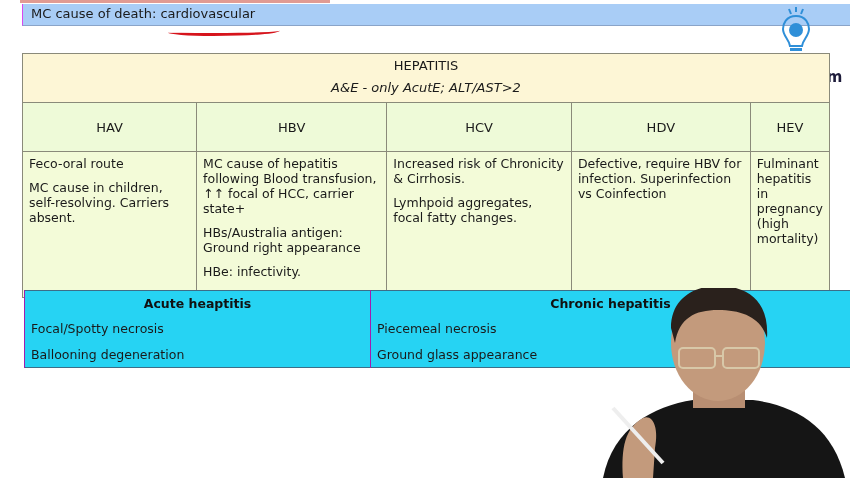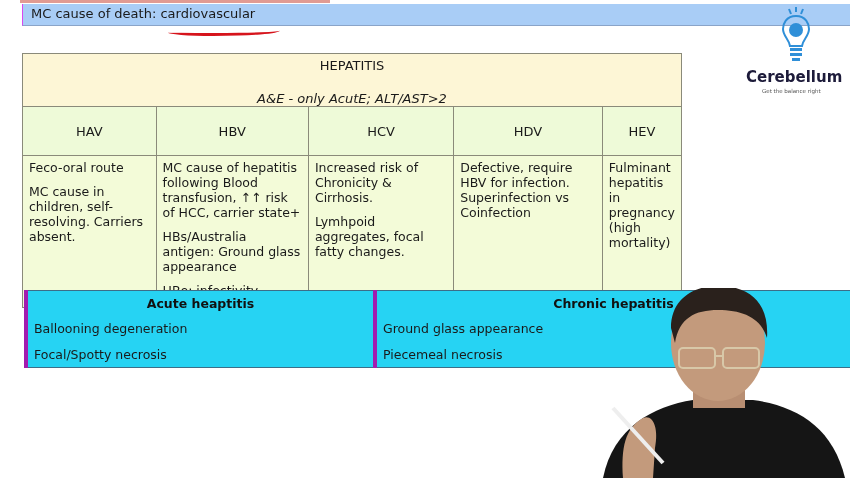--- a/index.html
+++ b/index.html
@@ -21,43 +21,43 @@
     .underline-mark {
       position: absolute; left: 168px; top: 27px; width: 112px; height: 6px;
       border-bottom: 3px solid #d6141c; border-radius: 0 0 60% 40%;
     }
     .logo { position: absolute; left: 740px; top: 2px; width: 108px; height: 96px; }
     .logo-bulb { position: absolute; left: 40px; top: 4px; width: 32px; height: 58px; }
     .logo-name { position: absolute; left: 6px; top: 66px; font-size: 15px; font-weight: bold; color: #1d1b3a; white-space: nowrap; }
     .logo-tag { position: absolute; left: 22px; top: 86px; font-size: 5.5px; color: #555; white-space: nowrap; }
 
     table.hep {
-      position: absolute; left: 22px; top: 53px; width: 660px;
+      position: absolute; left: 22px; top: 53px; width: 808px;
       border-collapse: collapse; font-size: 12.5px;
     }
     table.hep td, table.hep th { border: 1px solid #8a8a7a; }
     .hep-title-row td {
       background: #fdf6d6; text-align: center; height: 48px; padding: 0; vertical-align: top;
     }
     .hep-title { display: block; margin-top: 4px; font-size: 13px; }
-    .hep-sub { display: block; margin-top: 18px; font-style: italic; font-size: 13px; }
+    .hep-sub { display: block; margin-top: 7px; font-style: italic; font-size: 13px; }
     .hep-head th {
       background: #eefad8; font-weight: normal; font-size: 13px; height: 22px; padding: 13px;
     }
     .hep-body td {
       background: #f3fbd8; vertical-align: top; padding: 4px 6px 0 6px; height: 146px; line-height: 15px;
       box-sizing: border-box;
     }
     .hep-body p { margin: 0 0 9px 0; }
 
     table.acute {
       position: absolute; left: 24px; top: 290px; width: 826px; border-collapse: collapse;
       background: #26d3f3; font-size: 12.5px;
     }
-    table.acute td { border-left: 4px solid #a21caf; padding: 0 6px; height: 26px; vertical-align: middle; }
+    table.acute td { border-left: 1px solid #a21caf; padding: 0 6px; height: 26px; vertical-align: middle; }
     table.acute { border: 1px solid #3c6e88; border-right: none; }
     .acute-h { font-weight: bold; text-align: center; color: #111; height: 24px !important; }
     .chronic-h { text-align: center; }
 
     .presenter { position: absolute; left: 583px; top: 288px; width: 267px; height: 190px; overflow: hidden; }
   </style>
 </head>
 <body>
 
 <div class="topbar-redline"></div>
@@ -97,22 +97,22 @@
     <th style="width:172px">HCV</th>
     <th style="width:163px">HDV</th>
     <th>HEV</th>
   </tr>
   <tr class="hep-body">
     <td>
       <p>Feco-oral route</p>
       <p>MC cause in children, self-resolving. Carriers absent.</p>
     </td>
     <td>
-      <p>MC cause of hepatitis following Blood transfusion, ↑↑ risk of HCC, carrier state+</p>
-      <p>HBs/Australia antigen: Ground glass appearance</p>
+      <p>MC cause of hepatitis following Blood transfusion, ↑↑ focal of HCC, carrier state+</p>
+      <p>HBs/Australia antigen: Ground right appearance</p>
       <p>HBe: infectivity.</p>
     </td>
     <td>
       <p>Increased risk of Chronicity &amp; Cirrhosis.</p>
       <p>Lymhpoid aggregates, focal fatty changes.</p>
     </td>
     <td>
       <p>Defective, require HBV for infection. Superinfection vs Coinfection</p>
     </td>
     <td>
@@ -122,26 +122,26 @@
 </tbody>
   </table>
 
 <table class="acute">
   <tbody>
       <tr>
     <td class="acute-h" style="width:333px">Acute heaptitis</td>
     <td class="acute-h chronic-h">Chronic hepatitis</td>
   </tr>
   <tr>
+    <td>Focal/Spotty necrosis</td>
+    <td>Piecemeal necrosis</td>
+  </tr>
+  <tr>
     <td>Ballooning degeneration</td>
     <td>Ground glass appearance</td>
-  </tr>
-  <tr>
-    <td>Focal/Spotty necrosis</td>
-    <td>Piecemeal necrosis</td>
   </tr>
 </tbody>
   </table>
 
 <div class="presenter">
   <svg width="267" height="190" viewBox="0 0 267 190">
     <path d="M20 190 C30 140 70 118 110 112 L170 112 C215 118 250 140 262 190 Z" fill="#151515"></path>
     <rect x="110" y="80" width="52" height="40" fill="#b88e72"></rect>
     <ellipse cx="135" cy="55" rx="47" ry="58" fill="#c39a7c"></ellipse>
     <path d="M88 40 C88 5 120 -4 140 -2 C172 0 186 20 184 50 C178 30 160 22 135 22 C112 22 96 30 92 55 Z" fill="#2a211c"></path>

